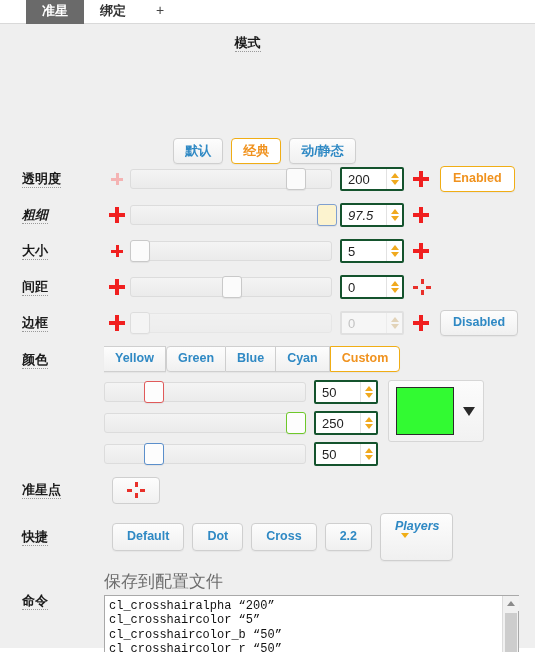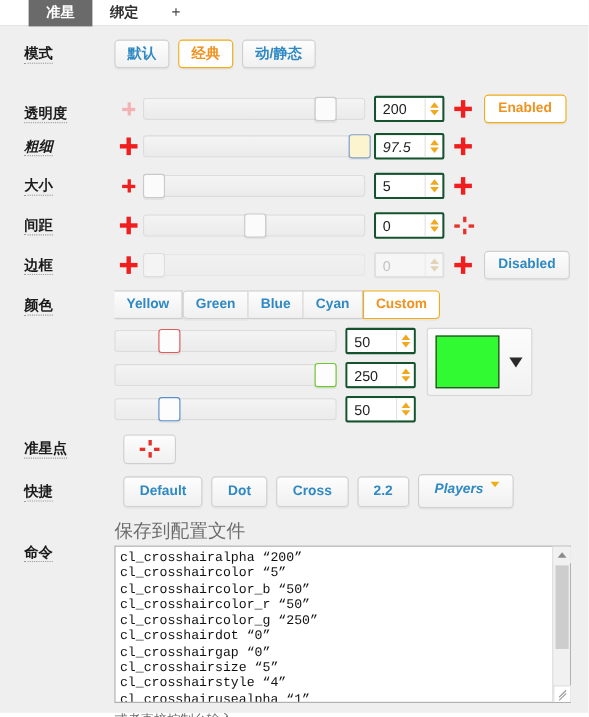--- a/index.html
+++ b/index.html
@@ -332,34 +332,34 @@
 <body>
 
 <div class="tabbar">
   <div class="tab active">准星</div>
   <div class="tab">绑定</div>
   <div class="tab-add">+</div>
 </div>
 
 <div class="panel">
 
-  <div class="row" style="margin-top:6px;">
+  <div class="row" style="margin-top:6px;flex-direction:column;">
     <div class="rowlabel">
       <span>模式</span>
     </div>
     <div class="rowbody">
       <div class="btn-row">
         <div class="btn cn btn-spaced">默认</div>
         <div class="btn cn sel btn-spaced">经典</div>
         <div class="btn cn">动/静态</div>
       </div>
     </div>
   </div>
 
-  <div class="row" style="margin-top:18px;align-items:flex-end;">
+  <div class="row" style="margin-top:0;">
     <div class="rowlabel">
       <span>透明度</span>
     </div>
     <div class="rowbody">
       <div class="plus small faded"></div>
       <div class="slider" style="width:202px;">
         <div class="knob" style="left:155px;"></div>
       </div>
       <div class="numwrap">
         <div class="val">200</div>
@@ -544,21 +544,21 @@
 
   <div class="row" style="margin-top:8px;">
     <div class="rowlabel">
       <span>快捷</span>
     </div>
     <div class="rowbody" style="padding-left:8px;">
       <div class="btn btn-spaced" style="padding:6px 14px 7px 14px;">Default</div>
       <div class="btn btn-spaced" style="padding:6px 14px 7px 14px;">Dot</div>
       <div class="btn btn-spaced" style="padding:6px 14px 7px 14px;">Cross</div>
       <div class="btn btn-spaced" style="padding:6px 14px 7px 14px;">2.2</div>
-      <div class="btn italic" style="padding:6px 12px 10px 14px;display:flex;align-items:flex-start;">
+      <div class="btn italic" style="padding:6px 12px 22px 14px;display:flex;align-items:flex-start;flex-direction:column;">
         <span>Players</span>
         <span class="caret-down"></span>
       </div>
     </div>
   </div>
 
   <div class="row" style="margin-top:9px;align-items:flex-start;">
     <div class="rowlabel" style="padding-top:22px;">
       <span>命令</span>
     </div>

